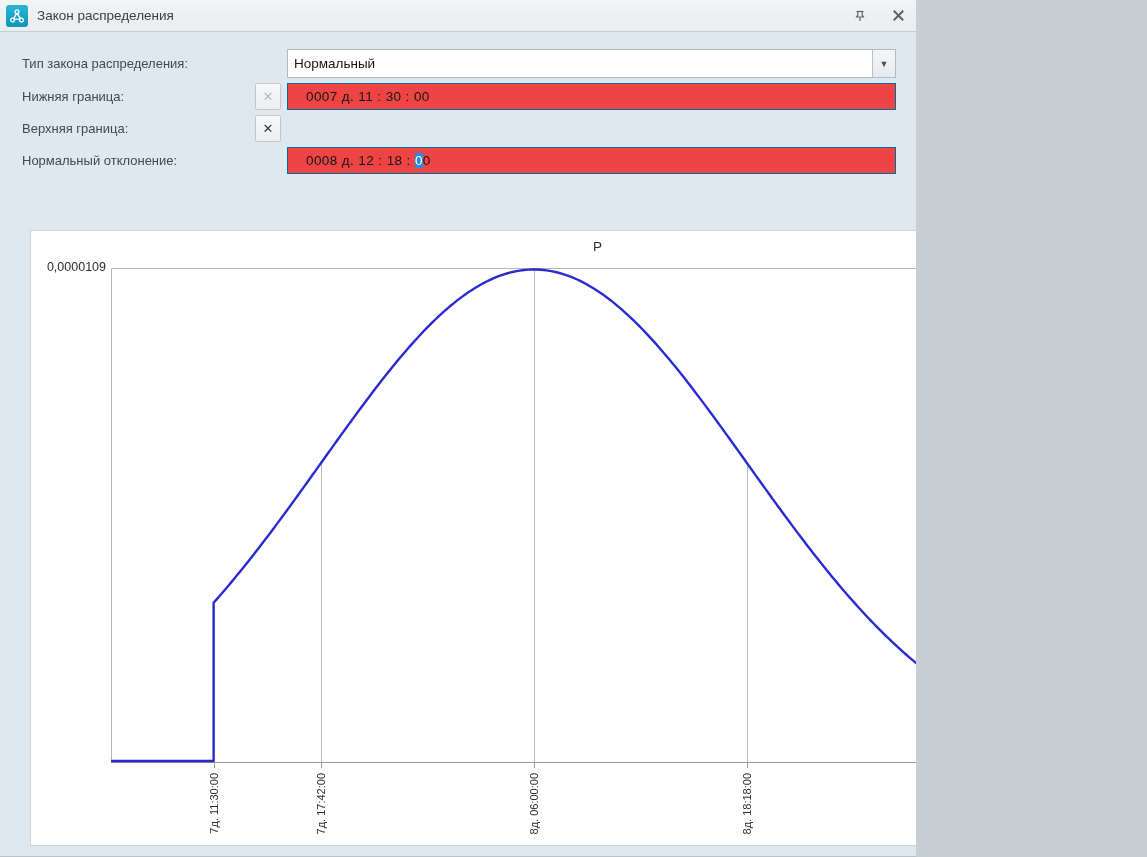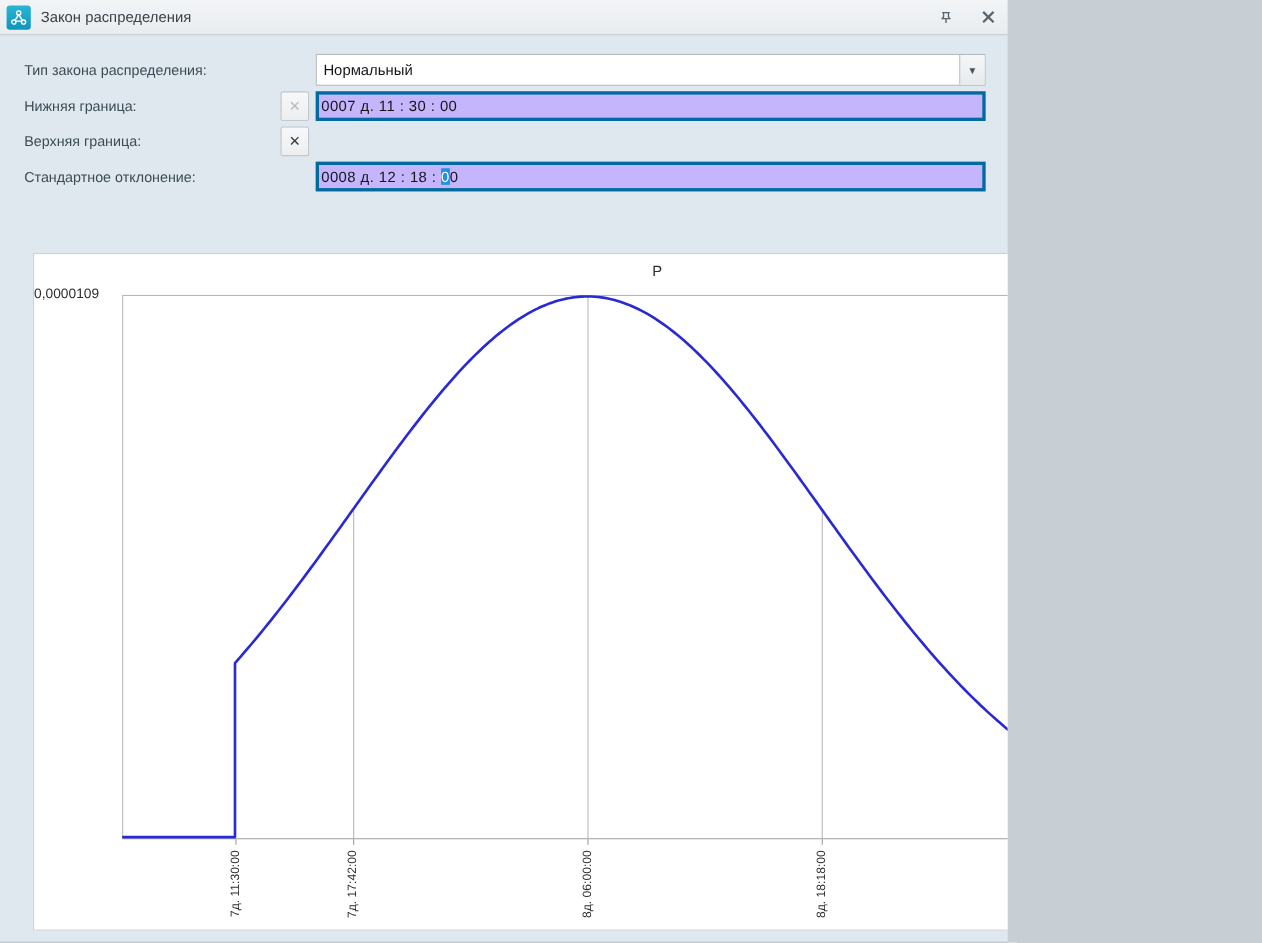--- a/index.html
+++ b/index.html
@@ -18,35 +18,35 @@
   .form{padding:17px 20px 0 22px;}
   .frow{display:flex;align-items:center;margin-bottom:5px;}
   .frow.first{}
   .flabel{flex:0 0 233px;font-size:13px;color:#3d4b55;}
   .spacer{flex:0 0 32px;}
   .clear-btn{flex:0 0 26px;height:27px;margin-right:6px;background:linear-gradient(#f7f8f9,#eceef0);
              border:1px solid #c3c8cc;border-radius:2px;box-sizing:border-box;
              display:flex;align-items:center;justify-content:center;
              font-size:13px;color:#35393d;cursor:default;}
   .clear-btn.disabled{color:#b7bcc0;}
-  .tfield{flex:1;height:27px;background:#c4b5fd;border:3px solid #0369a1;box-sizing:border-box;
-          display:flex;align-items:center;padding-left:2px;font-size:13.5px;color:#14161a;
+  .tfield{flex:1;height:27px;background:#ef4444;border:1px solid #0369a1;box-sizing:border-box;
+          display:flex;align-items:center;padding-left:18px;font-size:13.5px;color:#14161a;
           letter-spacing:.4px;white-space:pre;}
   .combo{flex:1;height:29px;background:#fff;border:1px solid #b3bac0;box-sizing:border-box;
          display:flex;align-items:stretch;}
   .combo-value{flex:1;display:flex;align-items:center;padding-left:6px;font-size:13.5px;color:#14161a;}
   .combo-btn{flex:0 0 22px;background:linear-gradient(#f5f6f8,#e7eaec);border-left:1px solid #b9bfc4;
              display:flex;align-items:center;justify-content:center;font-size:9px;color:#4b5358;cursor:default;}
   .sel{background:#1f8fe8;color:#fff;}
   
   .chart-panel{position:absolute;left:30px;top:230px;width:1106px;height:616px;background:#fff;
                border:1px solid #ccd2d7;box-sizing:border-box;}
   .chart-title{position:absolute;left:80px;top:8px;width:973px;text-align:center;
                font-size:13.5px;color:#2e2e2e;}
-  .peak-label{position:absolute;left:0;top:29px;width:75px;
+  .peak-label{position:absolute;left:0;top:29px;width:75px;text-align:right;
               font-size:12.5px;color:#2e2e2e;}
   .x-axis-label{position:absolute;left:1070px;top:522px;font-size:13px;color:#2e2e2e;}
   #plot-svg{position:absolute;left:80px;top:37px;}
   .x-tick{position:absolute;top:538px;width:0;height:0;}
   .x-tick span{display:inline-block;white-space:nowrap;font-size:11px;color:#2e2e2e;
                transform:rotate(-90deg) translateX(-100%);transform-origin:0 0;}
 </style>
 </head>
 <body>
 
@@ -104,21 +104,21 @@
       <div class="tfield">0007 д. 11 : 30 : 00</div>
     </div>
 
     <div class="frow">
       <span class="flabel">Верхняя граница:</span>
       <span class="clear-btn">✕</span>
     </div>
 
 
     <div class="frow">
-      <span class="flabel">Стандартное отклонение:</span>
+      <span class="flabel">Нормальный отклонение:</span>
       <span class="spacer"></span>
       <div class="tfield"><span>0008 д. 12 : 18 : </span><span class="sel">0</span><span>0</span></div>
     </div>
 
   </div>
 
   <div class="chart-panel">
     <div class="chart-title">P</div>
     <div class="peak-label">0,0000109</div>
     <svg id="plot-svg" width="1000" height="506" viewBox="0 0 1000 506">

